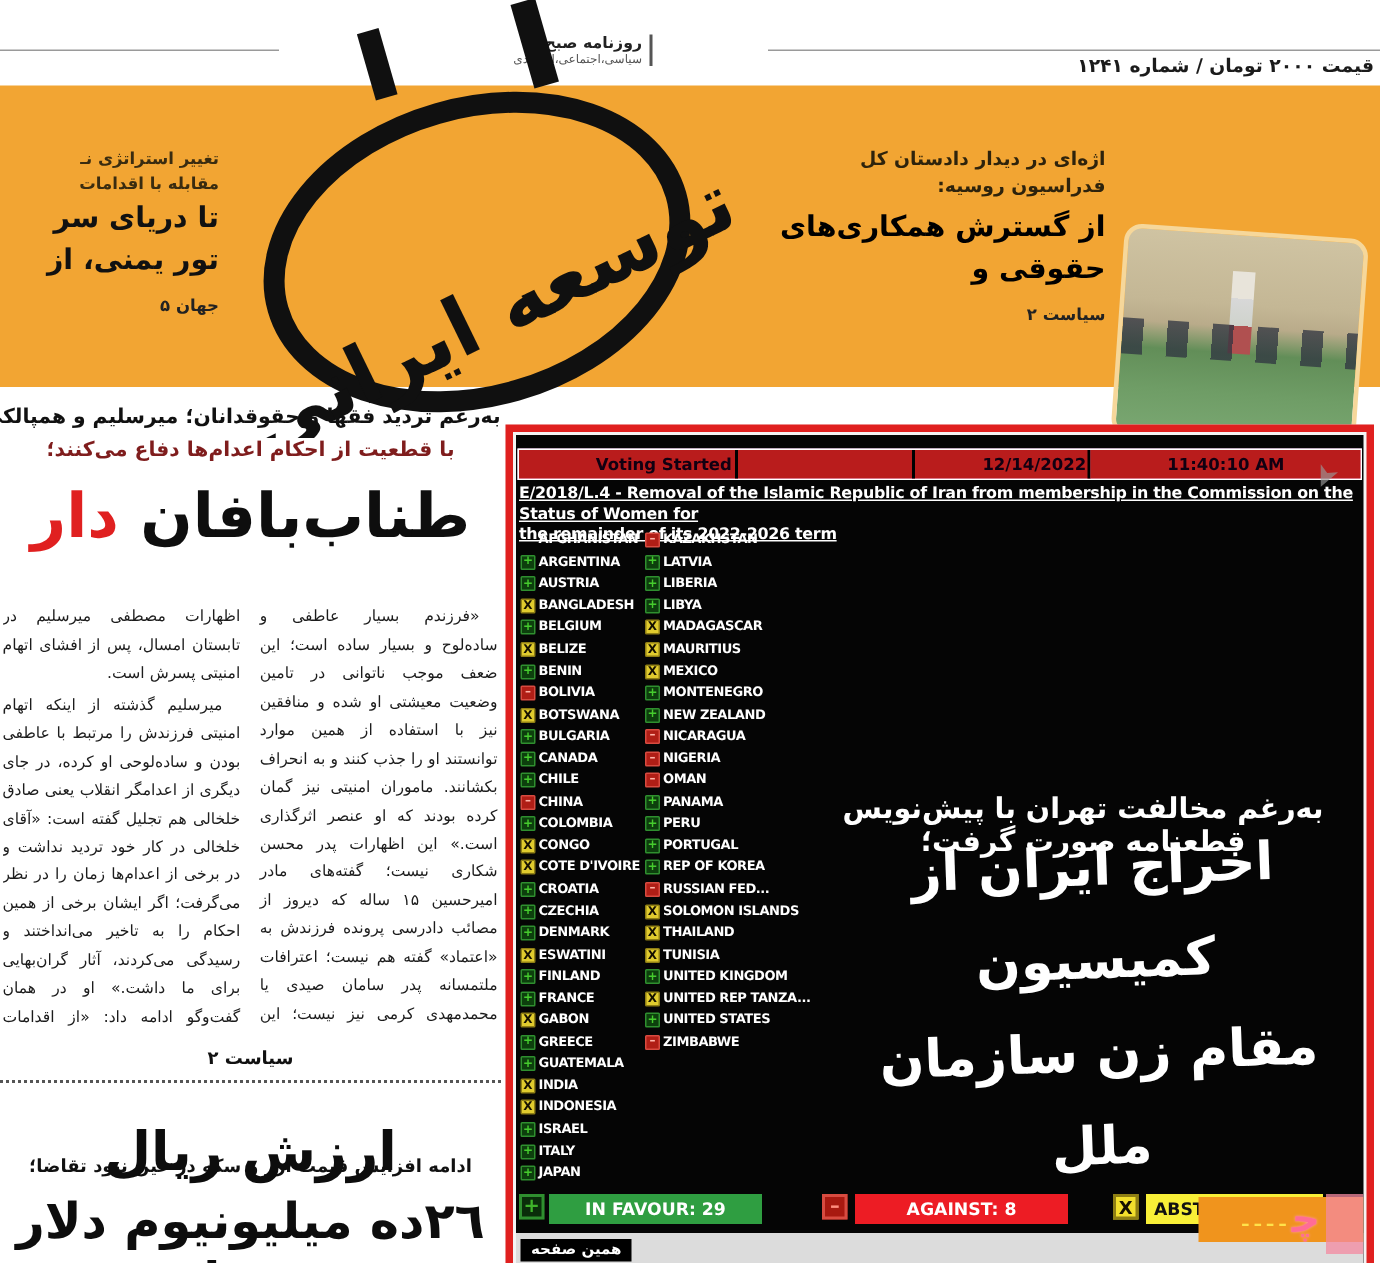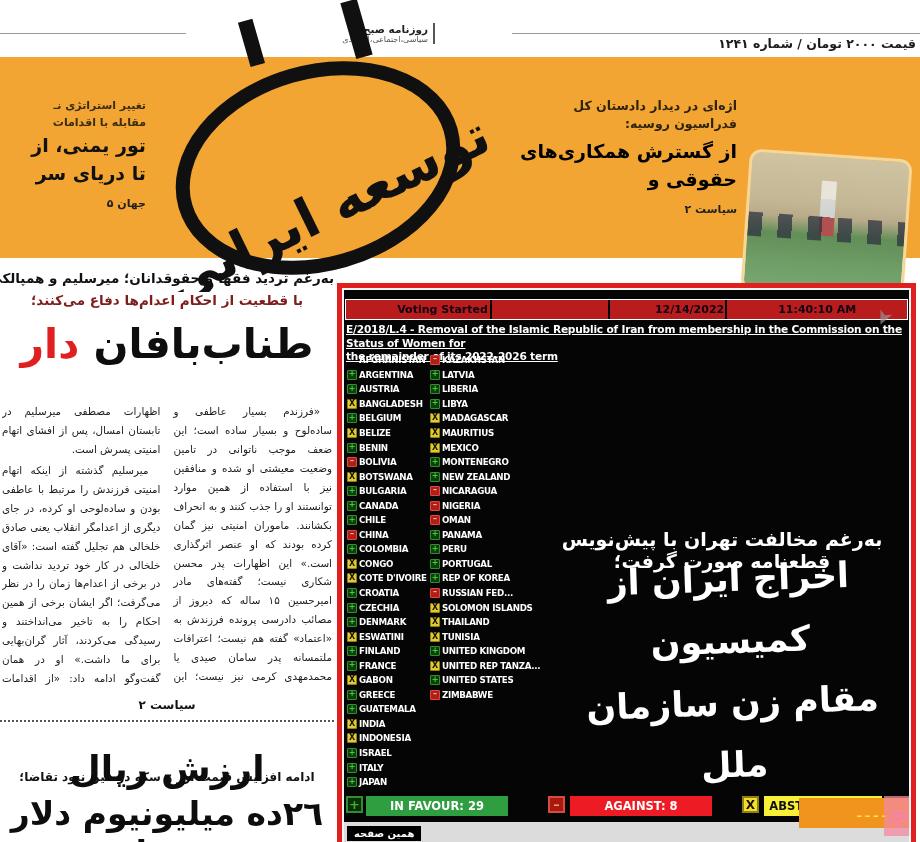--- a/index.html
+++ b/index.html
@@ -100,21 +100,21 @@
     justify-content:center;font-weight:900;}
   .icon-plus{left:2px;color:#3fb32a;background:#0a2d0a;border:2px solid #2f8f2f;font-size:13px;}
   .icon-minus{left:204px;color:#ff8d7e;background:#a81910;border:2px solid #d84b40;font-size:13px;}
   .icon-x{left:398px;color:#151000;background:#f2df2c;border:2px solid #8f7f14;font-size:12px;}
   .res-bar{position:absolute;top:2px;height:20px;display:flex;align-items:center;justify-content:center;
     font-size:11.5px;font-weight:bold;}
   .bar-favour{left:22px;width:142px;background:#2F9E41;color:#fff;}
   .bar-against{left:226px;width:142px;background:#ED1C24;color:#fff;}
   .bar-abstain{left:420px;width:118px;background:#F8EF37;color:#111;}
   .watermark{position:absolute;left:455px;top:508px;width:110px;height:30px;background:#F0941D;
-    z-index:3;display:flex;align-items:center;justify-content:flex-end;overflow:hidden;}
+    z-index:3;display:flex;align-items:center;justify-content:center;overflow:hidden;}
   .watermark .wm-glyph{color:#ff6d96;font-size:26px;font-weight:900;direction:rtl;margin-left:4px;
     text-shadow:0 0 2px #ff9ab5;}
   .watermark .wm-dash{letter-spacing:2px;color:#ffe24a;font-weight:900;font-size:12px;}
   .wm-pink{position:absolute;left:540px;top:506px;width:25px;height:40px;background:#f48aa0;
     opacity:.75;z-index:3;}
   .vfooter{position:absolute;left:0;top:532px;width:565px;height:30px;background:#dcdcdc;}
   .vtag{position:absolute;left:3px;top:4px;background:#000;color:#fff;font-size:10px;font-weight:bold;
     direction:rtl;padding:2px 7px;}
 </style>
 </head>
@@ -127,22 +127,22 @@
   <div class="price">قیمت ۲۰۰۰ تومان / شماره ۱۲۴۱</div>
   <div class="tagline">
     <div class="t1">روزنامه صبح</div>
     <div class="t2">سیاسی،اجتماعی،اقتصادی</div>
   </div>
 
   <div class="banner">
     <div class="banner-left">
       <div class="k">تغییر استراتژی نـ</div>
       <div class="k">مقابله با اقدامات</div>
+      <div class="h">تا دریای سر</div>
       <div class="h">تور یمنی، از</div>
-      <div class="h">تا دریای سر</div>
       <div class="s">جهان ۵</div>
     </div>
     <div class="banner-right">
       <div class="k">اژه‌ای در دیدار دادستان کل</div>
       <div class="k">فدراسیون روسیه:</div>
       <div class="h">از گسترش همکاری‌های حقوقی و</div>
       <div class="s">سیاست ۲</div>
     </div>
     <div class="photo"></div>
   </div>

